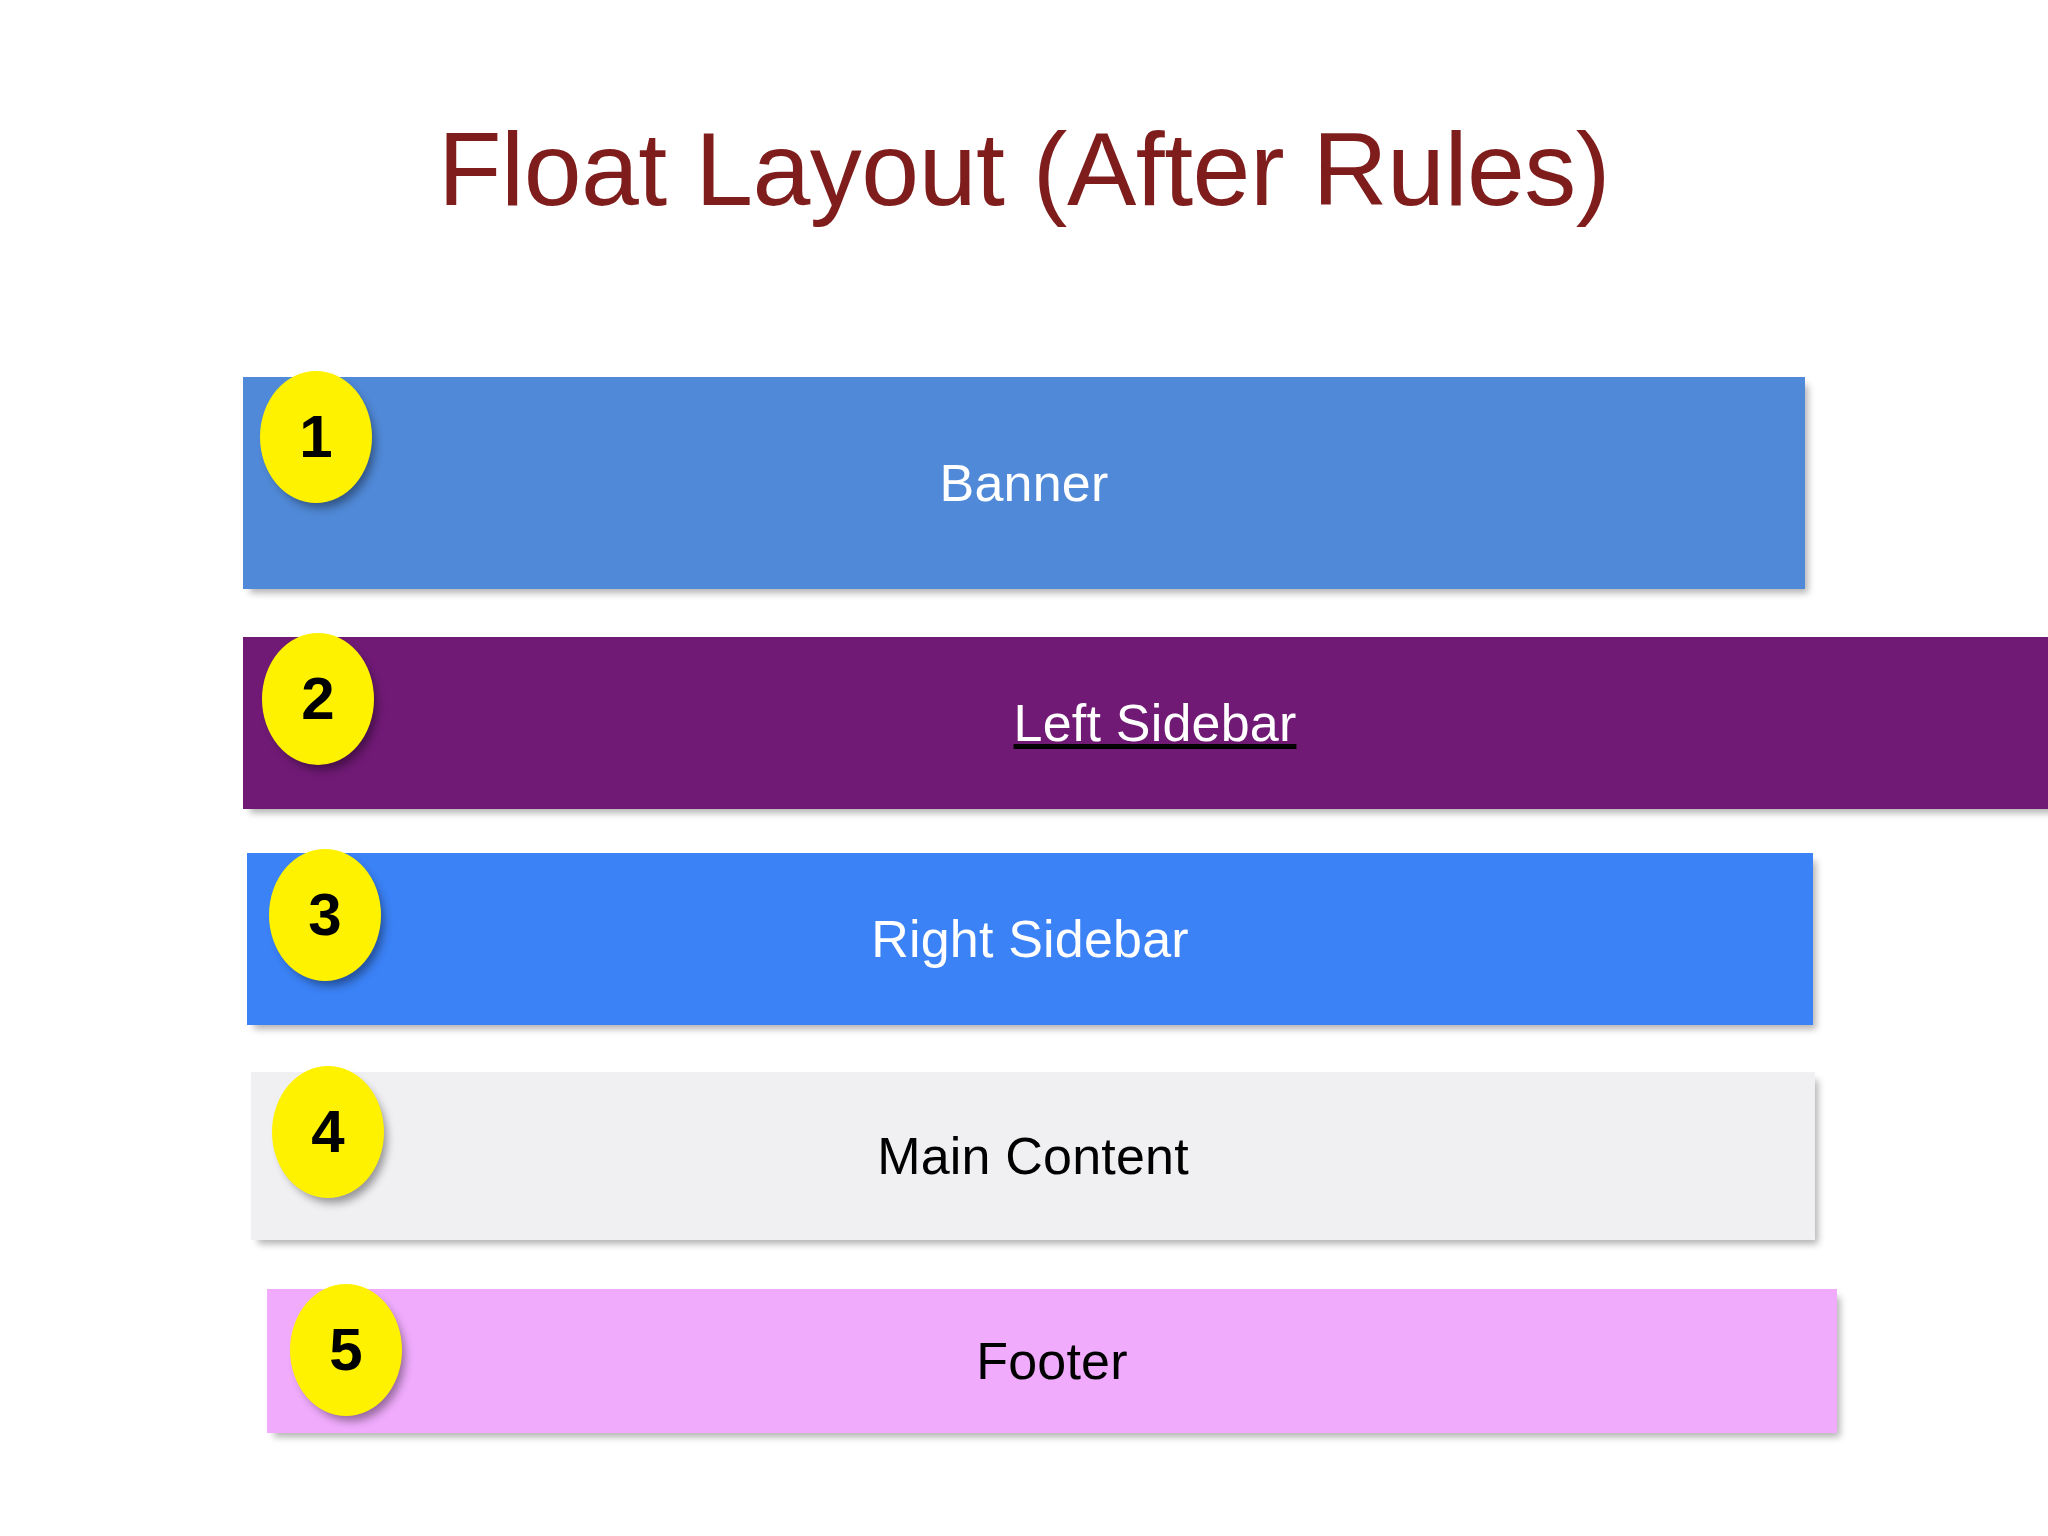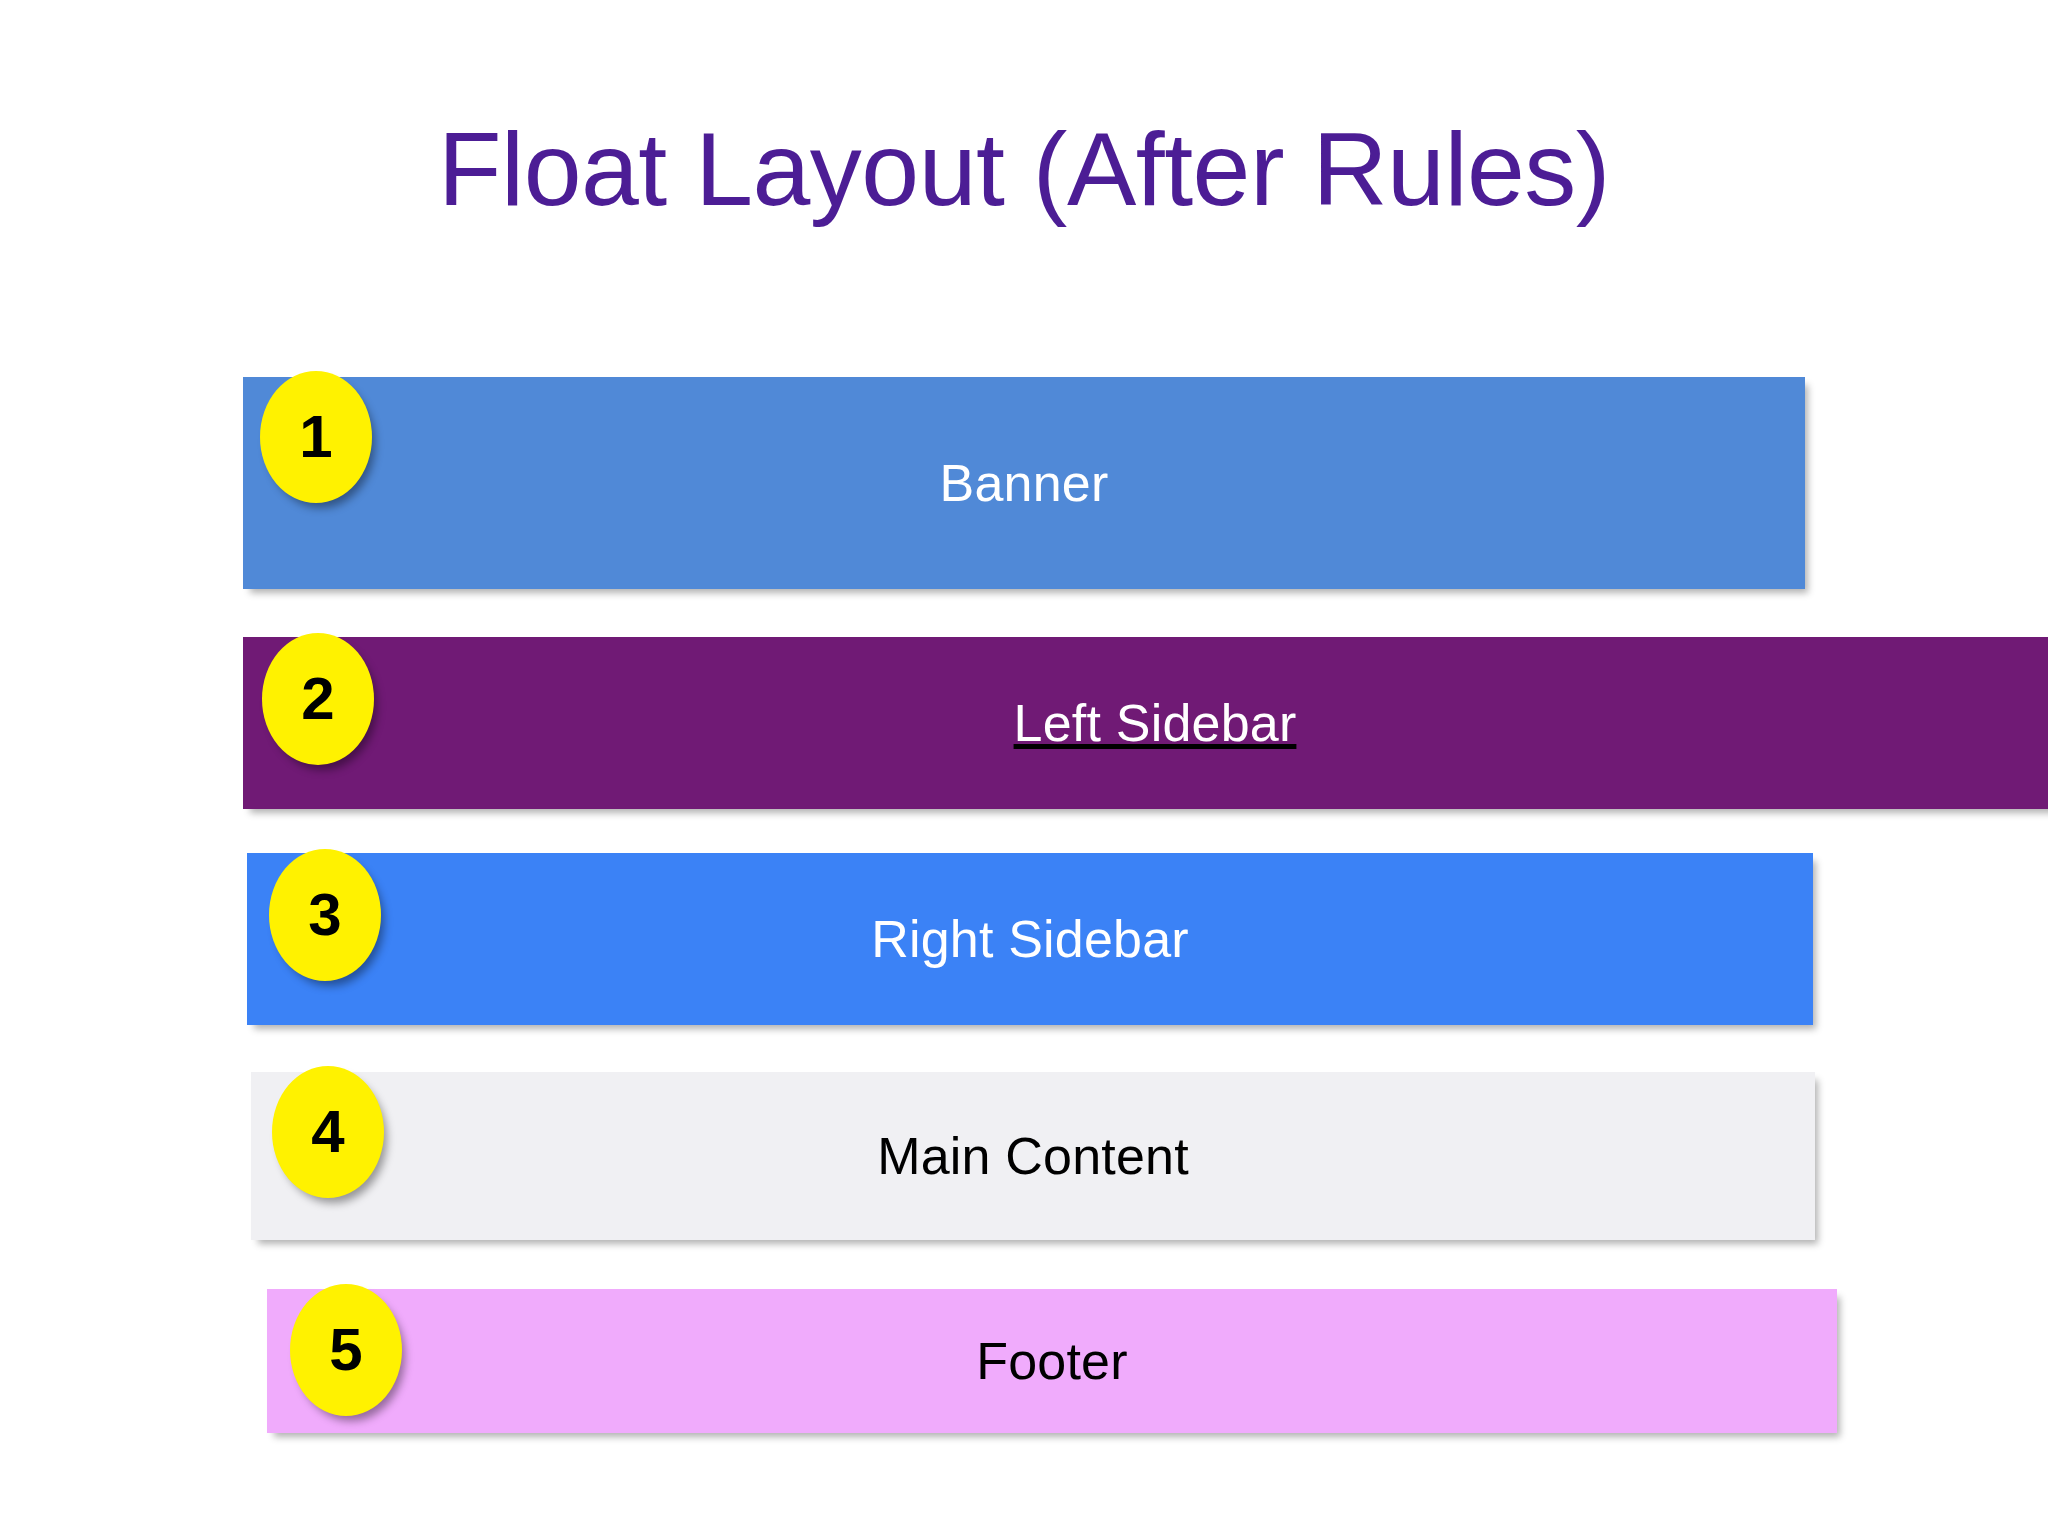--- a/index.html
+++ b/index.html
@@ -24,21 +24,21 @@
   
   .slide-title {
     position: absolute;
     left: 0;
     right: 0;
     top: 108px;
     text-align: center;
     font-size: 104px;
     line-height: 1.18;
     font-weight: 400;
-    color: #4c1d95;
+    color: #7f1d1d;
     letter-spacing: -0.5px;
     white-space: nowrap;
   }
 
   
   .bars {
     position: absolute;
     left: 0;
     top: 0;
     width: 2048px;

